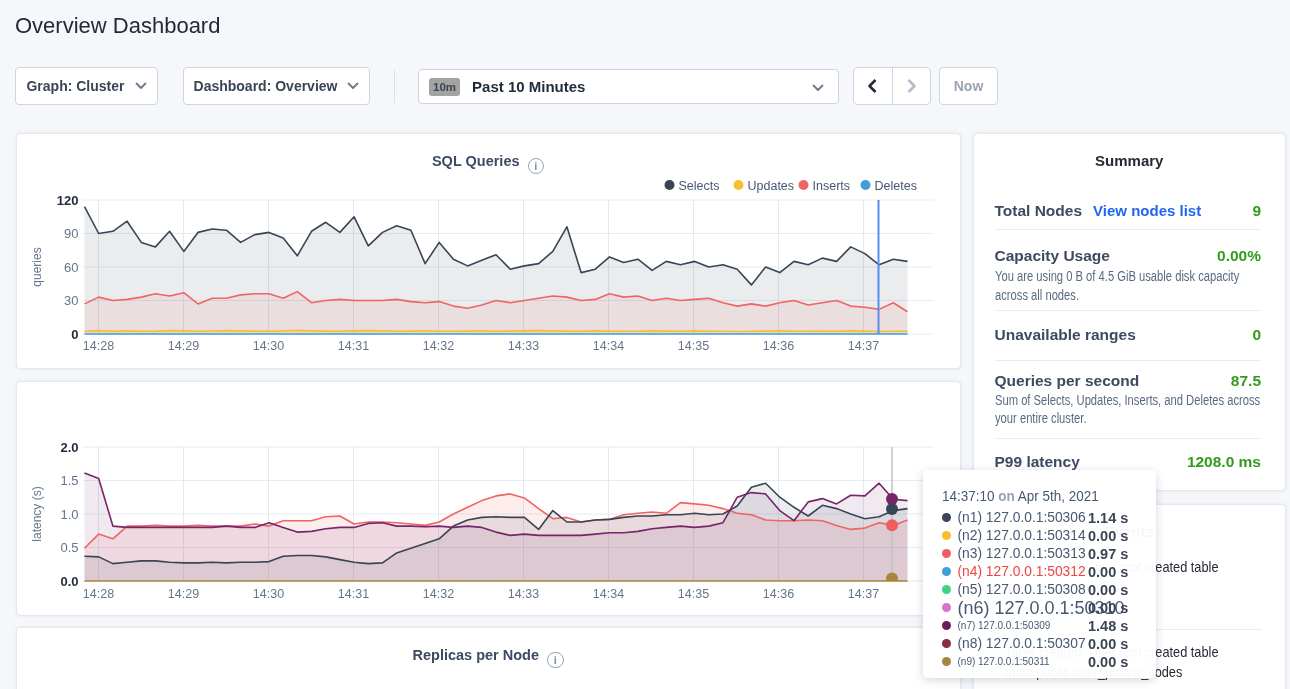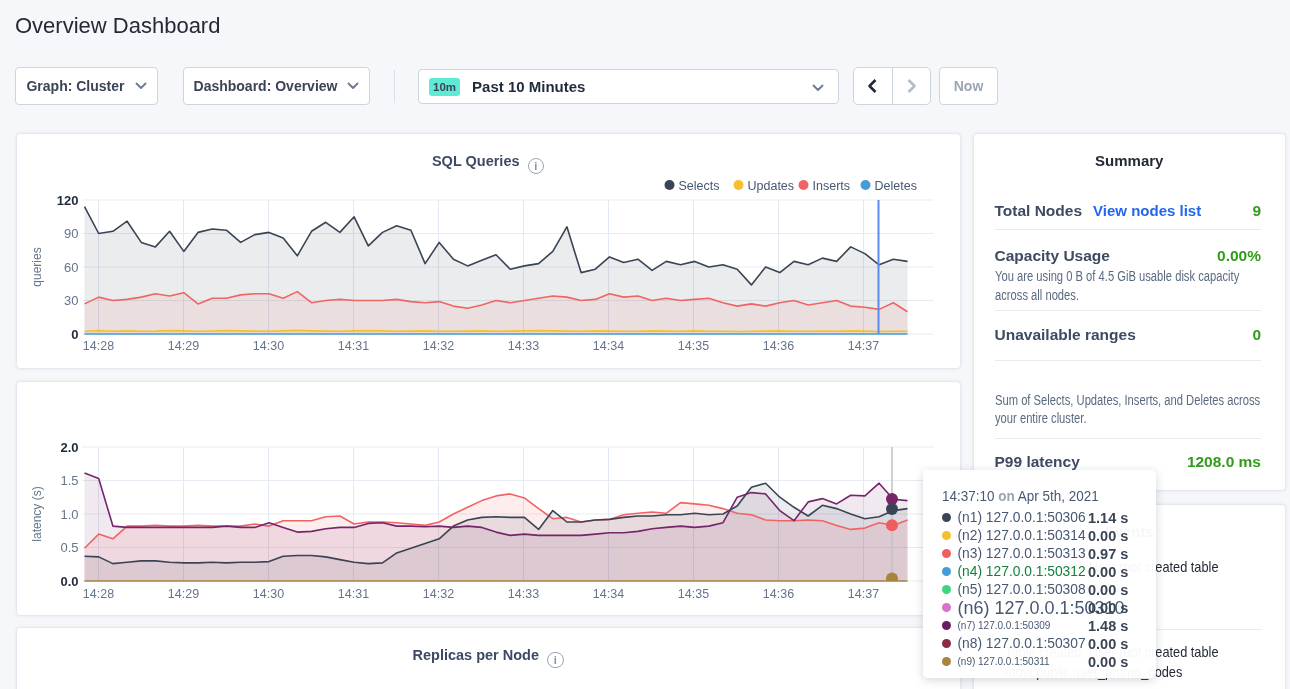--- a/index.html
+++ b/index.html
@@ -17,21 +17,21 @@
 </style></head><body>
 <h1>Overview Dashboard</h1>
 <div class="btn" style="left:15px;width:143px;">Graph: Cluster <svg width="12" height="8" viewBox="0 0 12 8">
       <polyline points="1.5,1.5 6,6 10.5,1.5" fill="none" stroke="#6b7a8e" stroke-width="1.8" stroke-linecap="round" stroke-linejoin="round"></polyline>
     </svg></div>
 <div class="btn" style="left:183px;width:187px;">Dashboard: Overview <svg width="12" height="8" viewBox="0 0 12 8">
       <polyline points="1.5,1.5 6,6 10.5,1.5" fill="none" stroke="#6b7a8e" stroke-width="1.8" stroke-linecap="round" stroke-linejoin="round"></polyline>
     </svg></div>
 <div style="position:absolute;left:394px;top:70px;height:33px;border-left:1px solid #d9dfe8;"></div>
 <div style="position:absolute;left:418px;top:69px;width:421px;height:35px;background:#fff;border:1px solid #cdd5de;border-radius:4px;display:flex;align-items:center;">
-  <span style="margin-left:10px;background:#5eead4;border-radius:3px;padding:3px 4px;font-size:11.5px;font-weight:bold;color:#394455;">10m</span>
+  <span style="margin-left:10px;background:#a3a3a3;border-radius:3px;padding:3px 4px;font-size:11.5px;font-weight:bold;color:#394455;">10m</span>
   <span style="margin-left:12px;font-size:15px;font-weight:bold;color:#1f2a3b;">Past 10 Minutes</span>
   <span style="margin-left:auto;margin-right:14px;"><svg width="12" height="8" viewBox="0 0 12 8">
         <polyline points="1.5,1.5 6,6 10.5,1.5" fill="none" stroke="#6b7a8e" stroke-width="1.8" stroke-linecap="round" stroke-linejoin="round"></polyline>
       </svg></span>
 </div>
 <div style="position:absolute;left:853px;top:67px;width:78px;height:38px;background:#fff;border:1px solid #cdd5de;border-radius:5px;display:flex;">
   <div style="flex:1;display:flex;align-items:center;justify-content:center;border-right:1px solid #cdd5de;">
       <svg width="11" height="16" viewBox="0 0 11 16">
         <polyline points="8.5,2 2.5,8 8.5,14" fill="none" stroke="#242a35" stroke-width="2.6" stroke-linejoin="round"></polyline>
       </svg>
@@ -164,20 +164,24 @@
       <span class="slabel">Capacity Usage</span>
       <span class="sval">0.00%</span>
     </div>
   <div class="ssub" style="top:133px;">You are using 0 B of 4.5 GiB usable disk capacity<br>across all nodes.</div>
   <div class="sdiv" style="top:175.5px;"></div>
   <div class="srow" style="top:192px;">
       <span class="slabel">Unavailable ranges</span>
       <span class="sval">0</span>
     </div>
   <div class="sdiv" style="top:226px;"></div>
+  <div class="srow" style="top:238px;">
+      <span class="slabel">Queries per second</span>
+      <span class="sval">87.5</span>
+    </div>
   <div class="ssub" style="top:256.5px;">Sum of Selects, Updates, Inserts, and Deletes across<br>your entire cluster.</div>
   <div class="sdiv" style="top:304px;"></div>
   <div class="srow" style="top:319px;">
       <span class="slabel">P99 latency</span>
       <span class="sval">1208.0 ms</span>
     </div>
 </div>
 
 <div class="panel" style="left:972.5px;top:503.5px;width:313.5px;height:246px;">
   <div style="position:absolute;top:18.5px;left:0;right:0;text-align:center;font-size:15px;font-weight:bold;color:#242a35;">Events</div>
@@ -199,21 +203,21 @@
       <span style="position:absolute;left:15.5px;top:0;font-size:13.8px;color:#475872;line-height:18px;white-space:nowrap;">(n2) 127.0.0.1:50314</span>
       <span style="position:absolute;left:146px;top:0;font-size:14.5px;line-height:18px;font-weight:bold;color:#394455;white-space:nowrap;">0.00 <span style="font-weight:bold;">s</span></span>
     </div>
     <div style="position:absolute;left:19px;top:74.5px;height:18px;width:200px;">
       <span style="position:absolute;left:0px;top:4.5px;width:9px;height:9px;border-radius:50%;background:#ef5e5e;"></span>
       <span style="position:absolute;left:15.5px;top:0;font-size:13.8px;color:#475872;line-height:18px;white-space:nowrap;">(n3) 127.0.0.1:50313</span>
       <span style="position:absolute;left:146px;top:0;font-size:14.5px;line-height:18px;font-weight:bold;color:#394455;white-space:nowrap;">0.97 <span style="font-weight:bold;">s</span></span>
     </div>
     <div style="position:absolute;left:19px;top:92.5px;height:18px;width:200px;">
       <span style="position:absolute;left:0px;top:4.5px;width:9px;height:9px;border-radius:50%;background:#459dd8;"></span>
-      <span style="position:absolute;left:15.5px;top:0;font-size:13.8px;color:#15803d;line-height:18px;white-space:nowrap;">(n4) 127.0.0.1:50312</span>
+      <span style="position:absolute;left:15.5px;top:0;font-size:13.8px;color:#ef4444;line-height:18px;white-space:nowrap;">(n4) 127.0.0.1:50312</span>
       <span style="position:absolute;left:146px;top:0;font-size:14.5px;line-height:18px;font-weight:bold;color:#394455;white-space:nowrap;">0.00 <span style="font-weight:bold;">s</span></span>
     </div>
     <div style="position:absolute;left:19px;top:110.5px;height:18px;width:200px;">
       <span style="position:absolute;left:0px;top:4.5px;width:9px;height:9px;border-radius:50%;background:#3fd47e;"></span>
       <span style="position:absolute;left:15.5px;top:0;font-size:13.8px;color:#475872;line-height:18px;white-space:nowrap;">(n5) 127.0.0.1:50308</span>
       <span style="position:absolute;left:146px;top:0;font-size:14.5px;line-height:18px;font-weight:bold;color:#394455;white-space:nowrap;">0.00 <span style="font-weight:bold;">s</span></span>
     </div>
     <div style="position:absolute;left:19px;top:128.5px;height:18px;width:200px;">
       <span style="position:absolute;left:0px;top:4.5px;width:9px;height:9px;border-radius:50%;background:#d873cd;"></span>
       <span style="position:absolute;left:15.5px;top:0;font-size:18px;color:#475872;line-height:18px;white-space:nowrap;">(n6) 127.0.0.1:50310</span>

